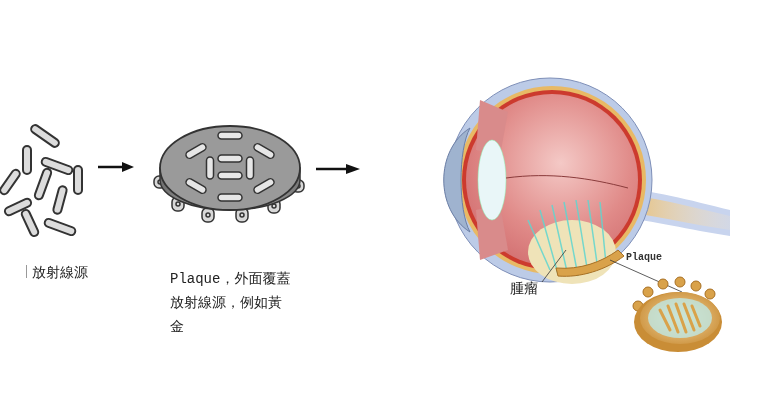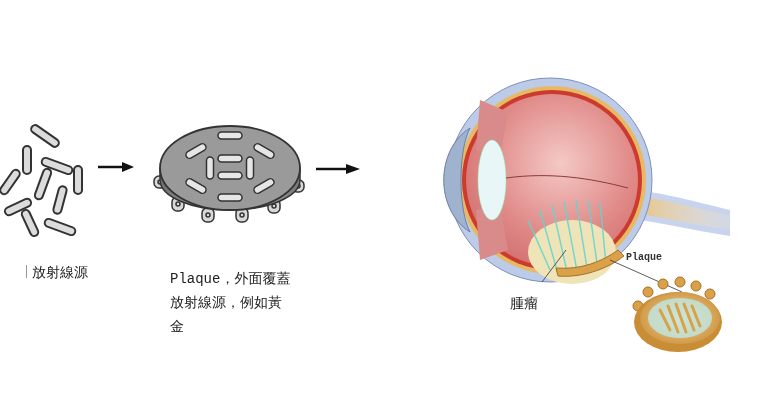--- a/index.html
+++ b/index.html
@@ -3,21 +3,21 @@
 <meta charset="utf-8">
 <style>
   html, body { margin:0; padding:0; background:#ffffff; }
   body { width:770px; height:414px; position:relative; overflow:hidden;
          font-family:"DejaVu Sans","Liberation Sans",sans-serif; }
   .abs { position:absolute;font-family:Liberation Mono, monospace; }
   .label { color:#222; font-size:14px; line-height:24px; }
   .lbl-left { left:6px; top:261px;margin-left:20px; }
   .lbl-left .bar { display:inline-block; width:1px; height:13px; background:#999; vertical-align:-1px; margin-right:5px; }
   .lbl-mid { left:170px; top:267px; width:150px; }
-  .lbl-tumor { left:510px; top:295px; font-size:14px; color:#222; }
+  .lbl-tumor { left:510px; top:280px; font-size:14px; color:#222; }
   .lbl-plaque { left:626px; top:252px; font-size:10px; font-weight:bold; color:#333; }
   svg { position:absolute; overflow:visible; }
 </style>
 </head>
 <body>
 
 <svg style="left:0;top:120px;" width="90" height="110" viewBox="0 0 90 110">
   <g fill="#dcdcdc" stroke="#333" stroke-width="2">
     <rect x="-16" y="-4" width="32" height="8" rx="4" transform="translate(45,16) rotate(35)"></rect>
     <rect x="-14" y="-4" width="28" height="8" rx="4" transform="translate(27,40) rotate(90)"></rect>

